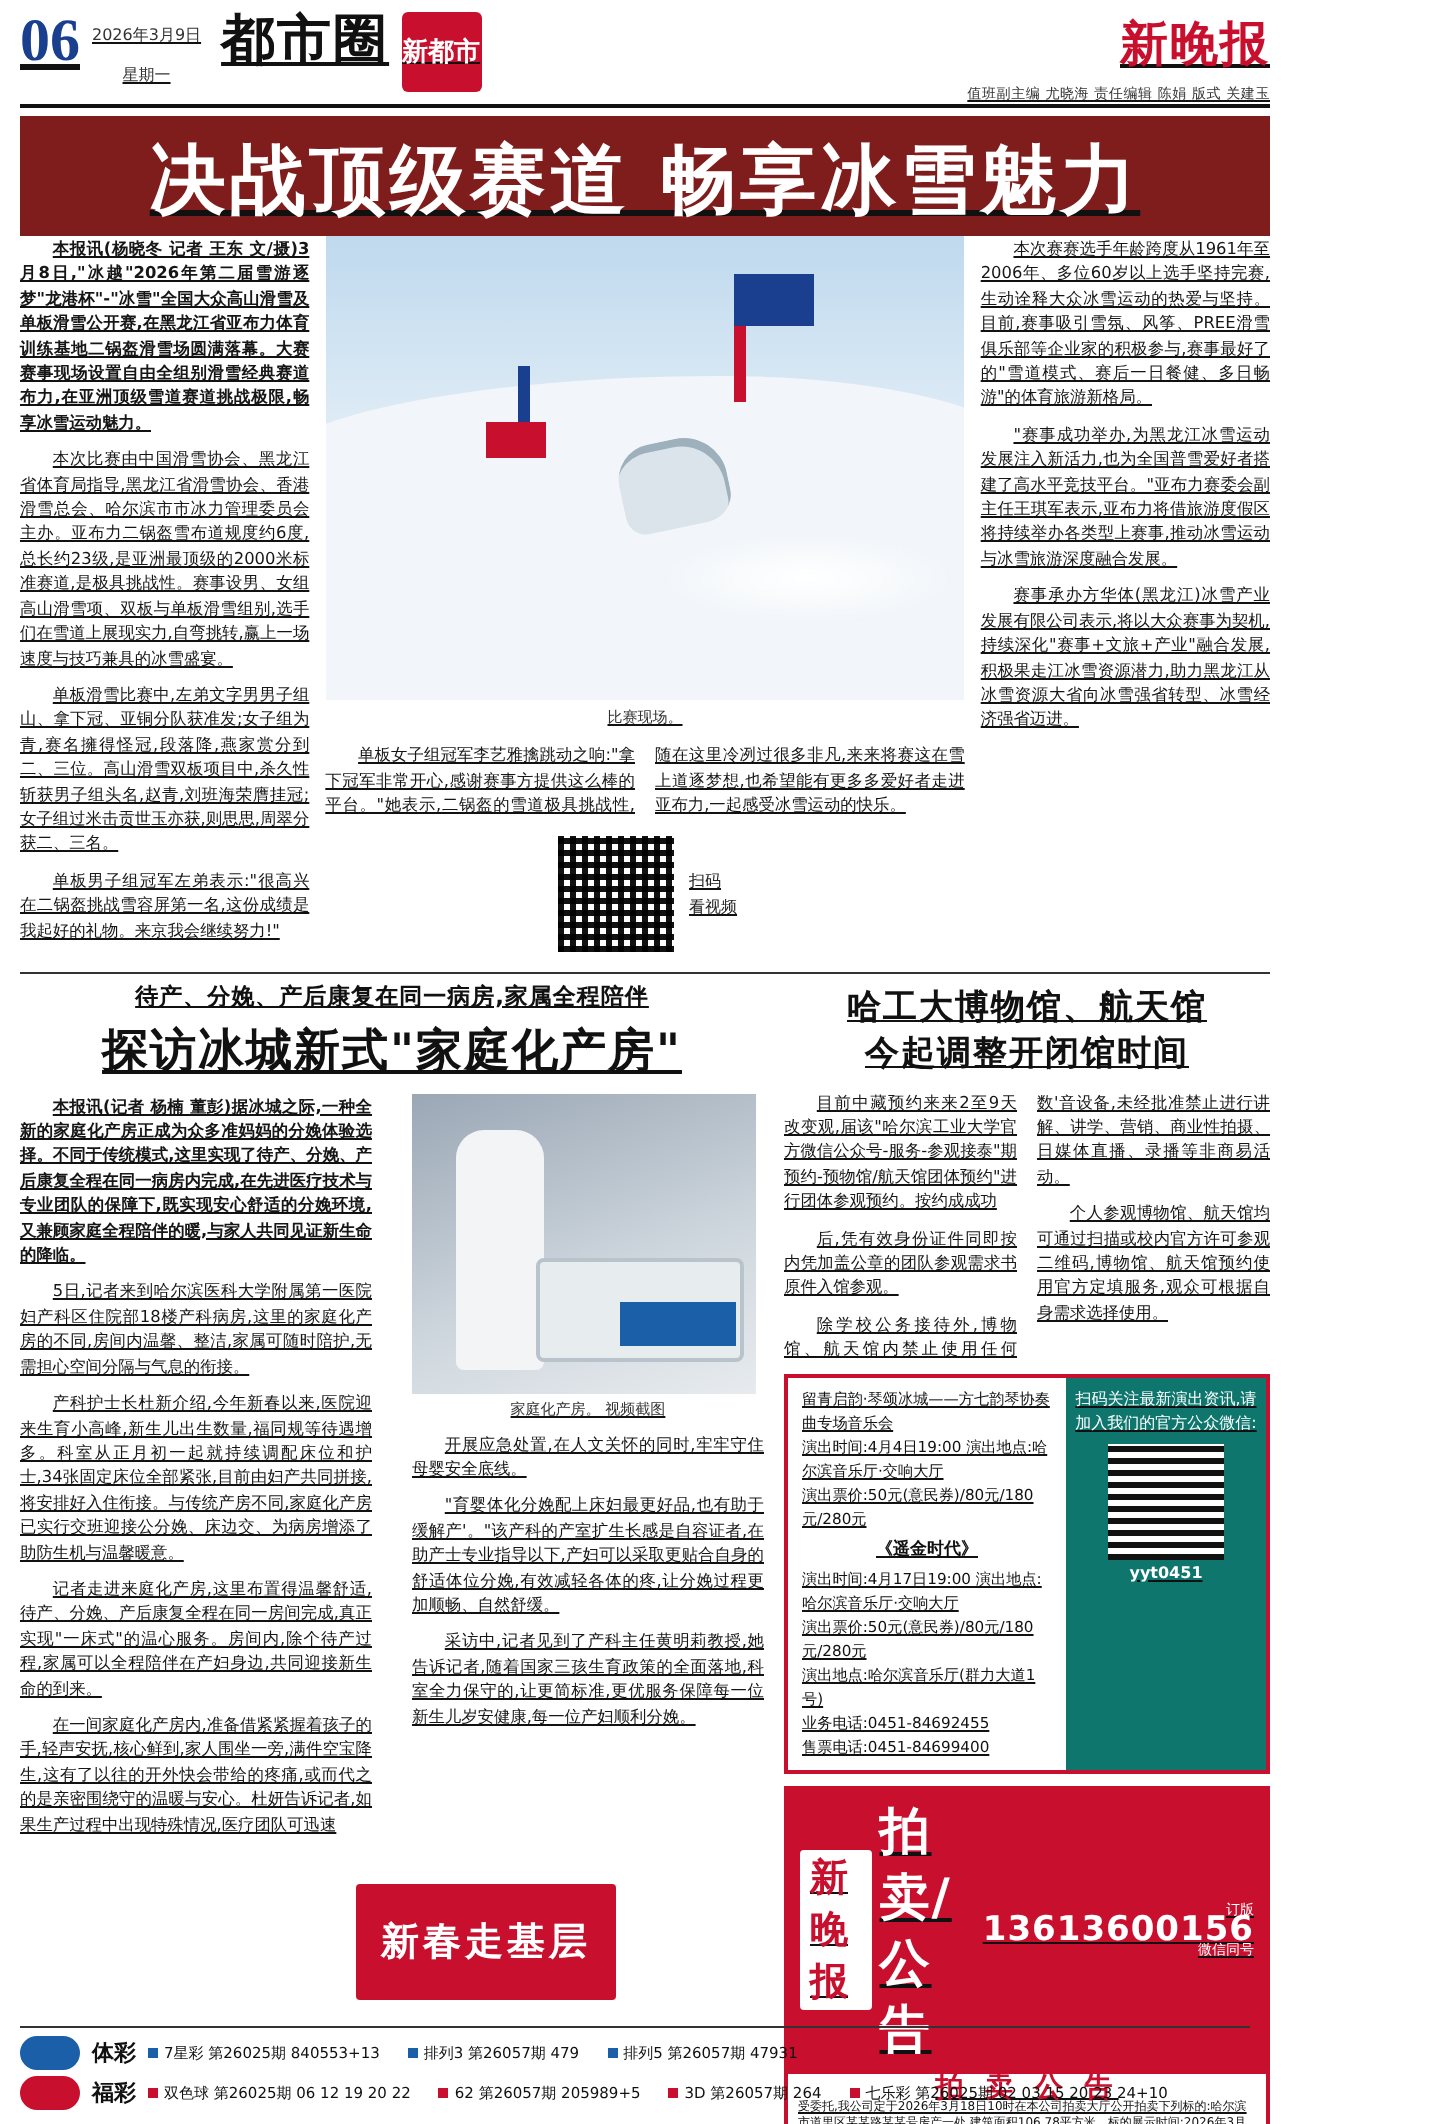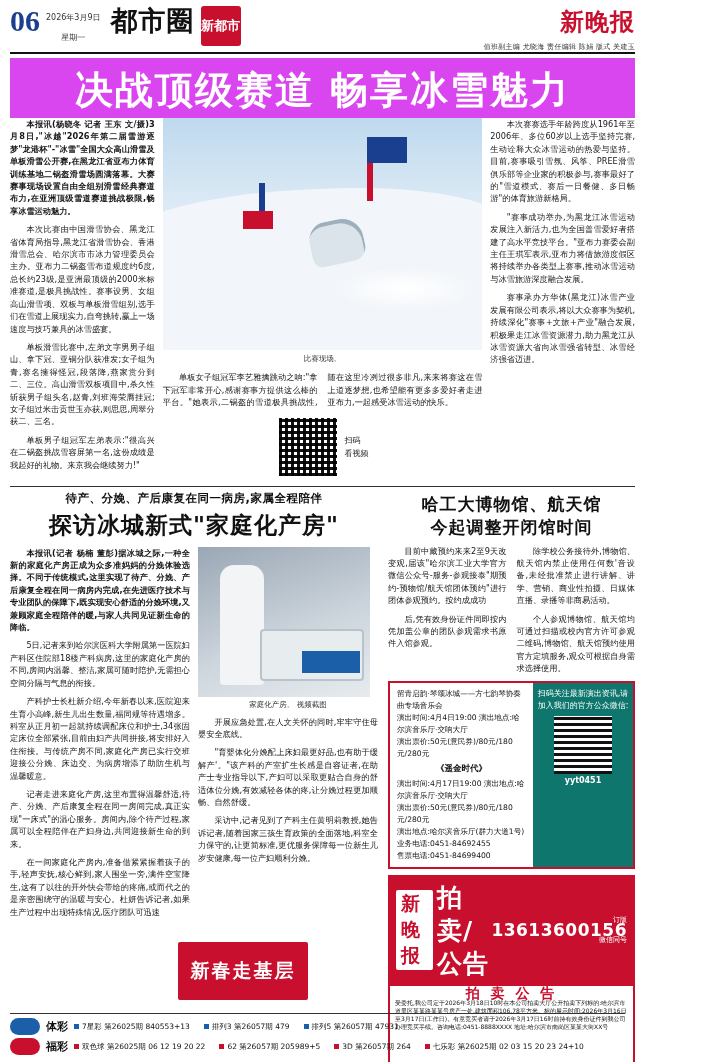--- a/index.html
+++ b/index.html
@@ -6,35 +6,35 @@
   html, body { margin:0; padding:0; }
   body {
     width: 725px;
     height: 1062px;
     background: #ffffff;
     font-family: "DejaVu Sans", "Liberation Sans", sans-serif;
     color: #111;
     position: relative;
     overflow: hidden;
   }
-  .page { width:635px; height:1062px; position:relative; padding: 6px 0 0 10px; }
+  .page { width:635px; height:1062px; position:relative; padding: 6px 0 0 10px; text-decoration: underline; }
 
   
   .masthead { display:flex; align-items:flex-start; height:48px; border-bottom:2px solid #111; position:relative; }
   .pagenum { font-size:30px; font-weight:bold; color:#1a3f8f; font-family:"Liberation Serif", serif; line-height:1; margin-right:6px; }
   .md-date { font-size:8px; color:#333; line-height:11px; padding-top:6px; }
   .md-date .wk { display:block; margin-top:9px;text-align:center; }
   .md-section { font-size:27px; font-weight:bold; margin-left:10px; letter-spacing:1px; font-family:"DejaVu Sans", sans-serif; line-height:30px; }
   .md-stamp { width:40px; height:40px; background:#c8102e; color:#fff; font-size:13px; font-weight:bold; margin-left:6px; display:flex; align-items:center; justify-content:center; border-radius:3px; }
   .md-right { margin-left:auto; text-align:right; }
   .md-logo { font-size:24px; font-weight:bold; color:#c8102e; font-family:"DejaVu Sans", sans-serif; letter-spacing:1px; }
   .md-credits { font-size:7px; color:#333; margin-top:4px; letter-spacing:0.3px; }
 
   
-  .headline-band { background:#d946ef; color:#fff; text-align:center; padding:10px 0 6px 0; margin-top:4px; }
+  .headline-band { background:#7f1d1d; color:#fff; text-align:center; padding:10px 0 6px 0; margin-top:4px; }
   .headline { font-size:38px; font-weight:bold; letter-spacing:2px; line-height:44px; font-family:"DejaVu Sans", sans-serif; }
   .subhead { text-align:center; font-size:17px; color:#111; margin:7px 0 6px 0; letter-spacing:1px; font-weight:bold; }
 
   
   .top-grid { display:flex; gap:8px; }
   .col { font-size:8.2px; line-height:12.4px; text-align:justify; color:#161616; }
   .col p { margin:0 0 6px 0; text-indent:2em; }
   .col-left { width:162px; }
   .col-mid { width:358px; }
   .col-right { width:162px; }
@@ -53,21 +53,21 @@
 
   
   .rule { border-top:1px solid #333; margin:8px 0 4px 0; }
   .sec2 { display:flex; gap:10px; }
   .sec2-left { width:372px; }
   .sec2-right { width:323px; }
   .kicker { font-size:11.5px; font-weight:bold; text-align:center; letter-spacing:0.5px; }
   .title2 { font-size:23px; font-weight:bold; text-align:center; letter-spacing:1px; margin:4px 0 6px 0; }
   .title3 { font-size:17px; font-weight:bold; text-align:center; letter-spacing:1px; line-height:23px; margin:2px 0 6px 0; }
   .photo2 { width:172px; height:150px; background:linear-gradient(160deg,#9aa7b5,#cfd7de 60%,#e7ebee); position:relative; overflow:hidden; }
-  .flow { display:flex; gap:8px; }
+  .flow { display:flex; gap:20px; }
 
   
   .concert { border:2px solid #c8102e; margin-top:6px; display:flex; }
   .concert-main { flex:1; padding:5px 7px; }
   .concert-title { color:#c8102e; font-size:15px; font-weight:bold; text-align:center; letter-spacing:1px; margin-bottom:4px; }
   .concert-line { font-size:7.6px; line-height:12px; color:#111; }
   .concert-sub { text-align:center; font-weight:bold; font-size:8.5px; margin:3px 0; }
   .concert-side { width:100px; background:#0f766e; color:#fff; padding:5px 4px; text-align:center; }
   .concert-side .t { font-size:8px; line-height:12px; }
   .concert-side .qr2 { width:58px; height:58px; margin:4px auto 2px auto; background:

